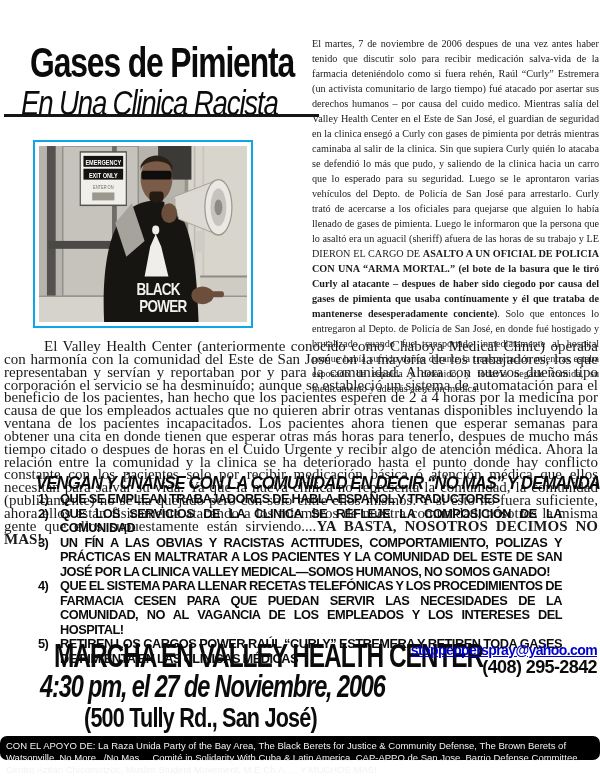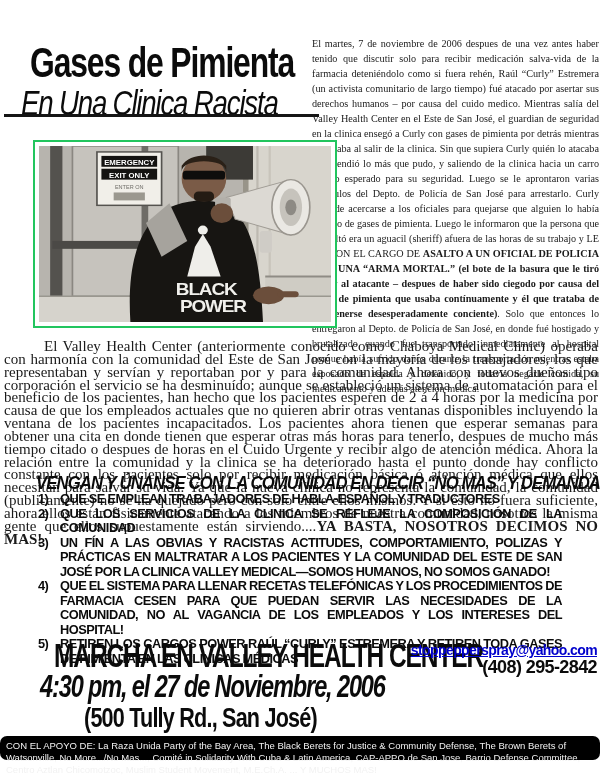--- a/index.html
+++ b/index.html
@@ -29,22 +29,22 @@
     font-size:10.2px; line-height:15px; color:#1a1a1a;
   }
   .story2 {
     left:4px; top:340px; width:594px; text-align:justify;
     font-size:15px; line-height:12.85px; color:#1a1a1a; text-indent:40px;
   }
   .story1 b, .story2 b { font-weight:bold; }
 
   
   .photo {
-    left:33px; top:140px; width:304px; height:188px;
-    border:2px solid #22c55e; background:#fff; box-sizing:border-box; padding:4px;
+    left:33px; top:140px; width:220px; height:188px;
+    border:2px solid #0ea5e9; background:#fff; box-sizing:border-box; padding:4px;
   }
   .photo svg { display:block; width:100%; height:100%; }
 
   
   .demands-header {
     left:0; top:472px; width:600px; text-align:center;
     font-family:"Liberation Sans", sans-serif; font-weight:bold; font-style:italic;
     font-size:19px; letter-spacing:-1px; color:#0b0b0b;
     transform:scaleX(0.88); transform-origin:center top; white-space:nowrap;
   }

